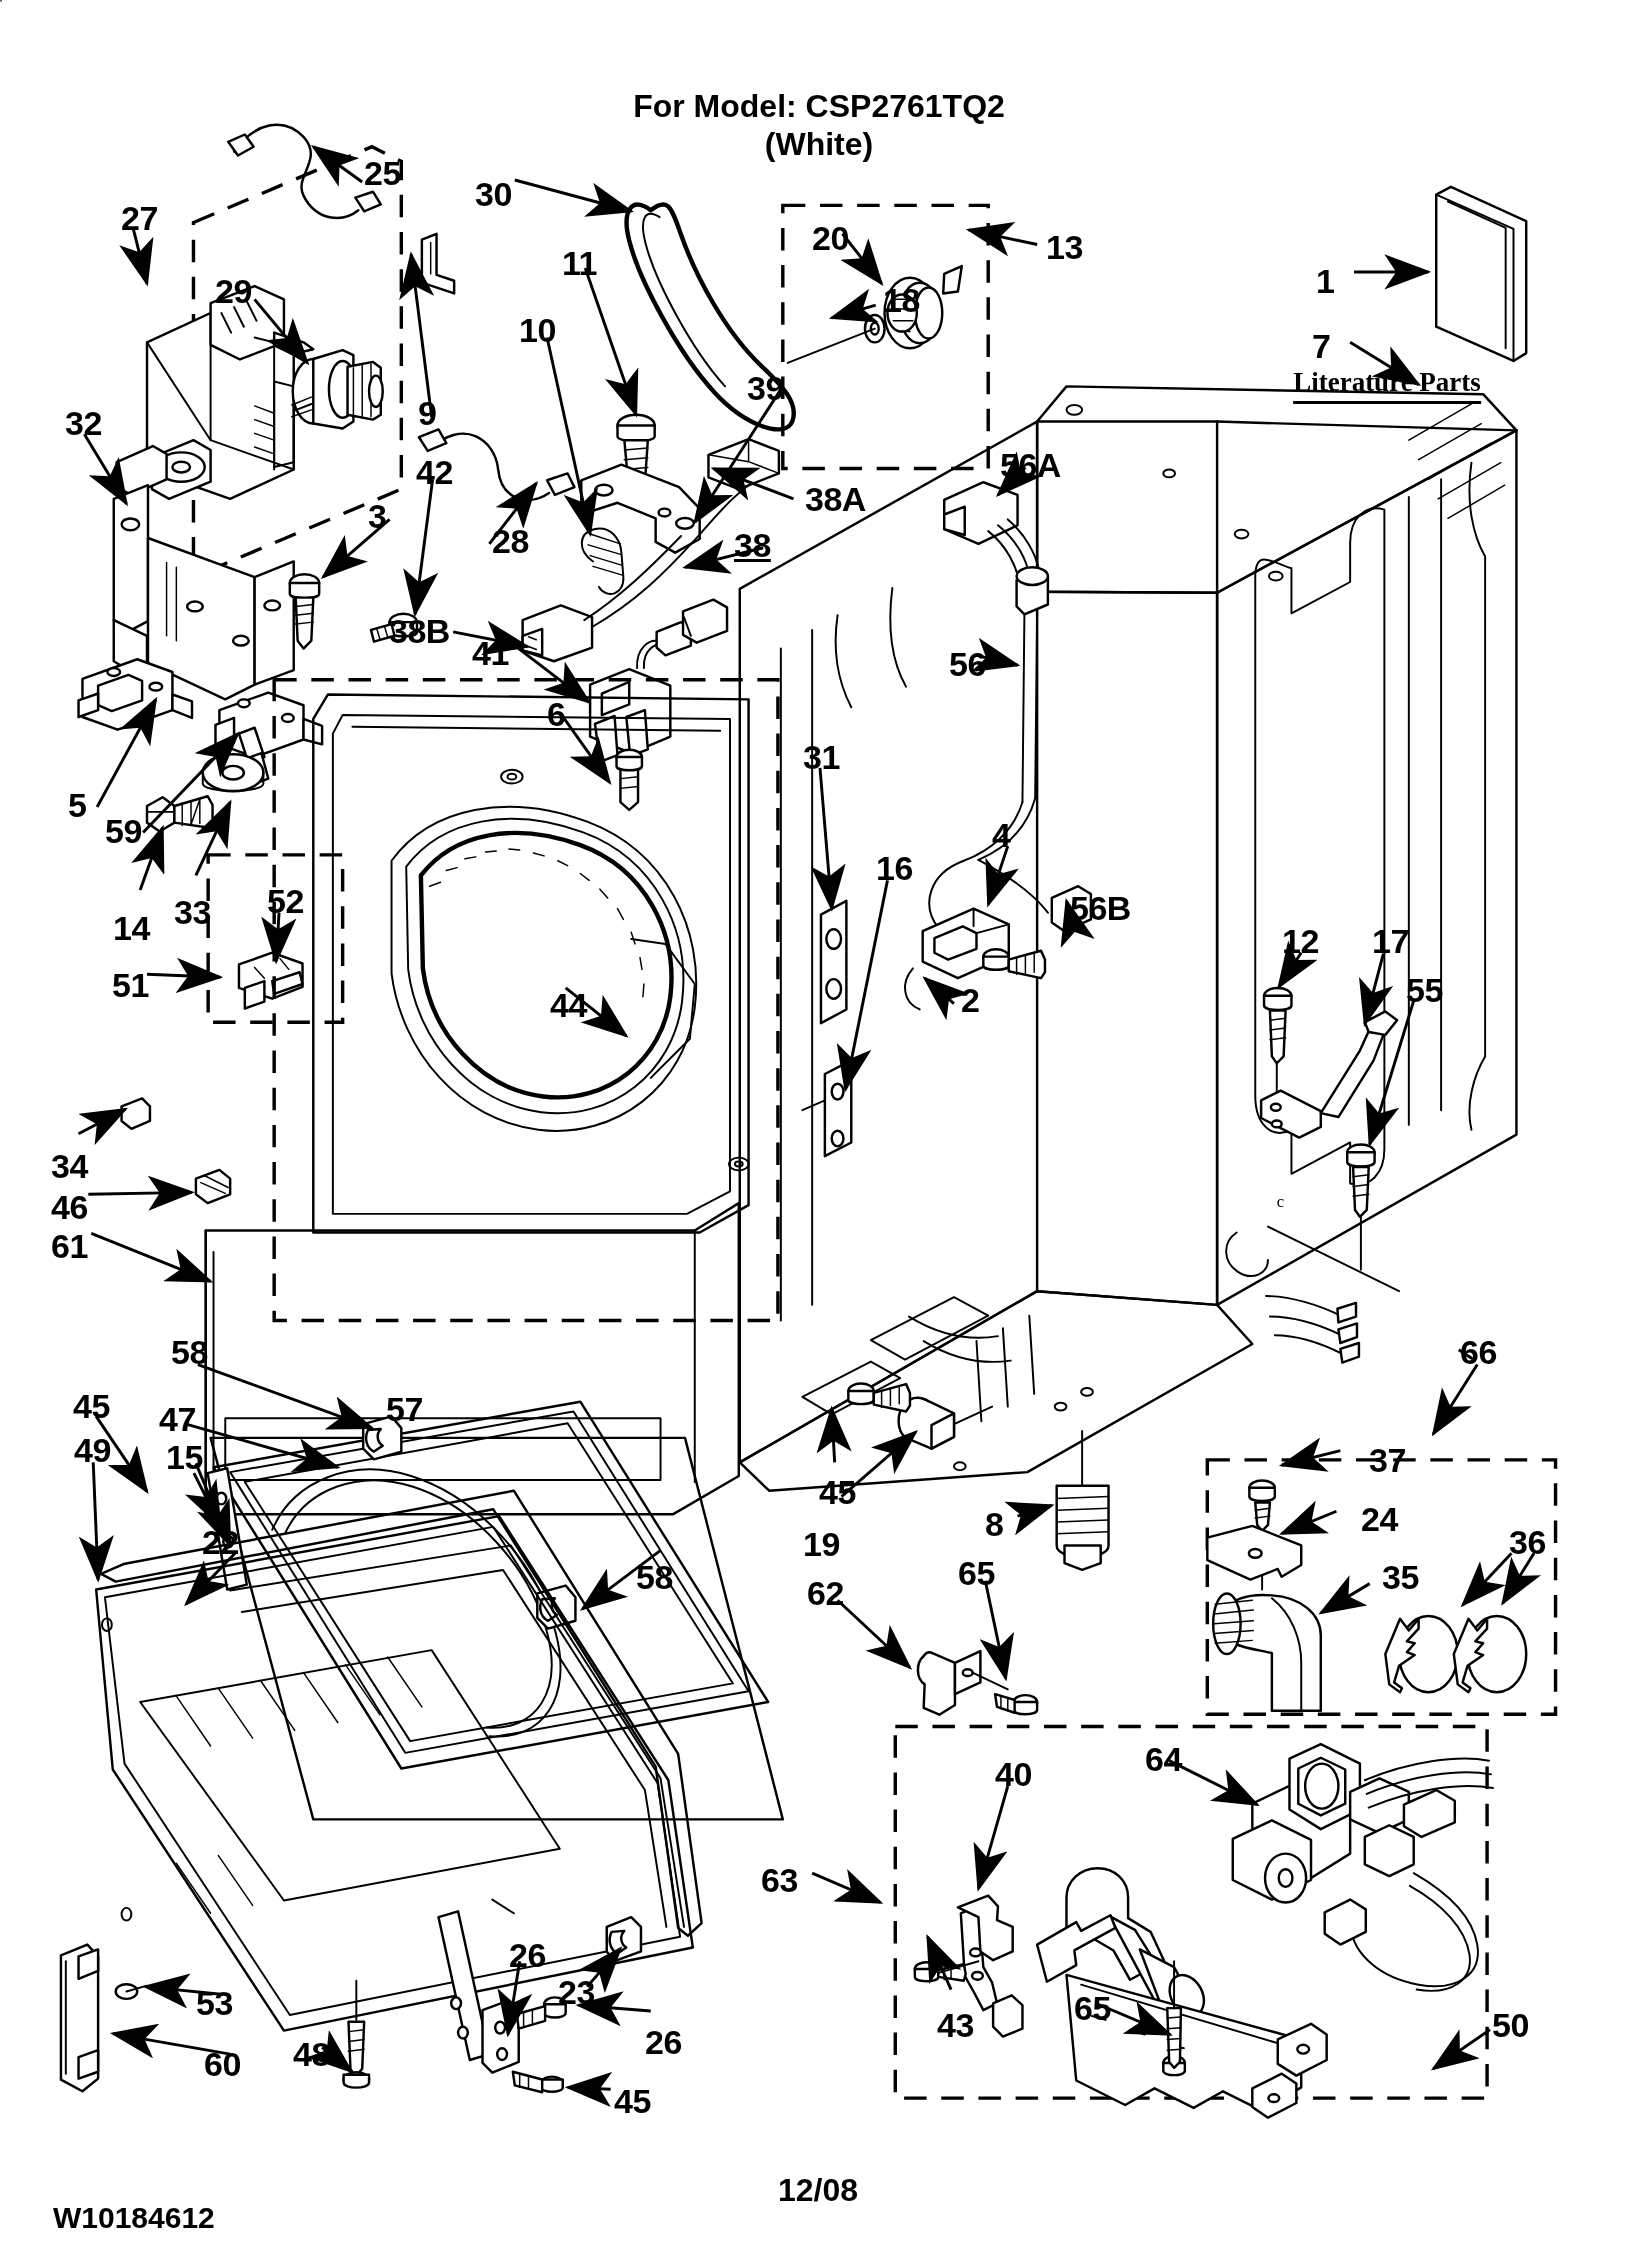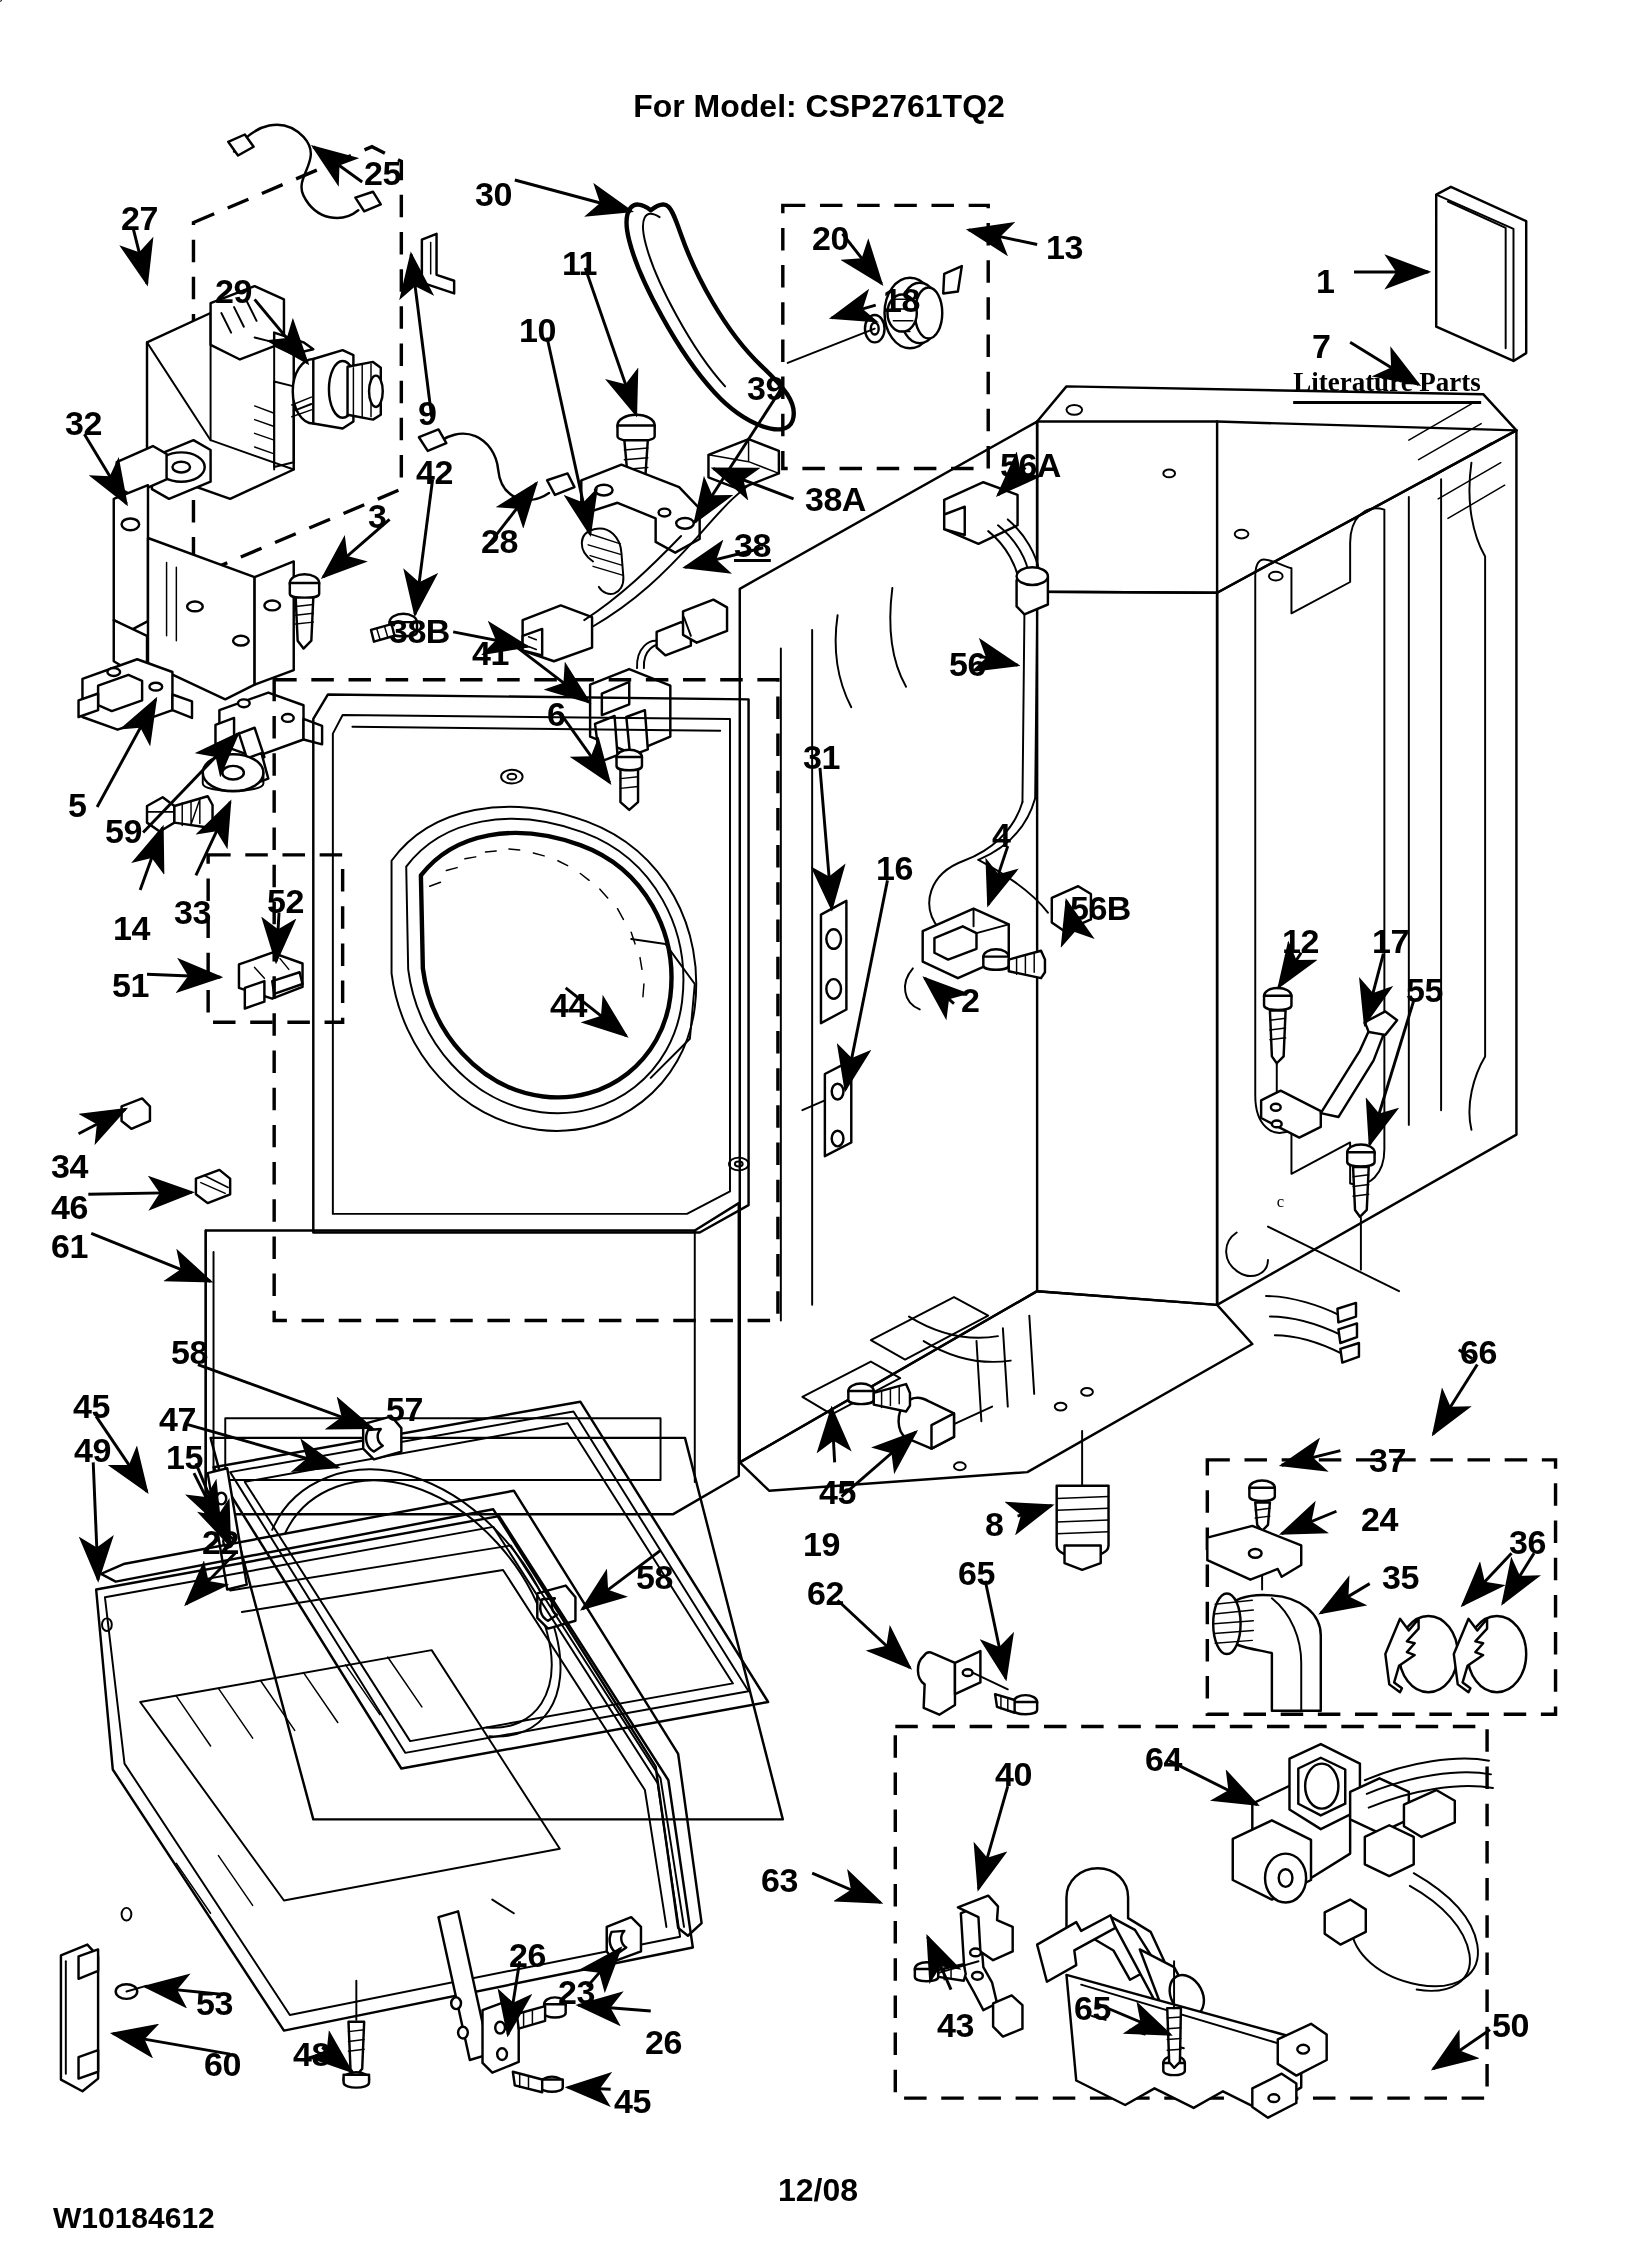--- a/index.html
+++ b/index.html
@@ -673,20 +673,21 @@
         <path d="M1248,4272 L1160,4268"></path>
       </g>
 
       <g class="ldr">
         <path d="M2982,2760 L3010,2778"></path>
       </g>
     </svg>
 
     <div class="title-block">
       <div class="title-line">For Model: CSP2761TQ2</div>
+      <div class="title-line">(White)</div>
     </div>
 
     <div class="lit-label">Literature Parts</div>
 
     <div id="callout-layer">
         <div class="callout" style="left: 1316px; top: 264px;">1</div>
         <div class="callout" style="left: 961px; top: 983px;">2</div>
         <div class="callout" style="left: 368px; top: 499px;">3</div>
         <div class="callout" style="left: 992px; top: 818px;">4</div>
         <div class="callout" style="left: 68px; top: 788px;">5</div>
@@ -705,21 +706,21 @@
         <div class="callout" style="left: 883px; top: 283px;">18</div>
         <div class="callout" style="left: 803px; top: 1527px;">19</div>
         <div class="callout" style="left: 812px; top: 221px;">20</div>
         <div class="callout" style="left: 509px; top: 1938px;">26</div>
         <div class="callout" style="left: 202px; top: 1525px;">22</div>
         <div class="callout" style="left: 558px; top: 1975px;">23</div>
         <div class="callout" style="left: 1361px; top: 1502px;">24</div>
         <div class="callout" style="left: 364px; top: 156px;">25</div>
         <div class="callout" style="left: 645px; top: 2025px;">26</div>
         <div class="callout" style="left: 121px; top: 201px;">27</div>
-        <div class="callout" style="left: 481px; top: 524px;">28</div>
+        <div class="callout" style="left: 492px; top: 524px;">28</div>
         <div class="callout" style="left: 215px; top: 274px;">29</div>
         <div class="callout" style="left: 475px; top: 177px;">30</div>
         <div class="callout" style="left: 803px; top: 740px;">31</div>
         <div class="callout" style="left: 65px; top: 406px;">32</div>
         <div class="callout" style="left: 174px; top: 895px;">33</div>
         <div class="callout" style="left: 51px; top: 1149px;">34</div>
         <div class="callout" style="left: 1382px; top: 1560px;">35</div>
         <div class="callout" style="left: 1509px; top: 1525px;">36</div>
         <div class="callout" style="left: 1369px; top: 1443px;">37</div>
         <div class="callout" style="left: 734px; top: 528px; text-decoration: underline;">38</div>

